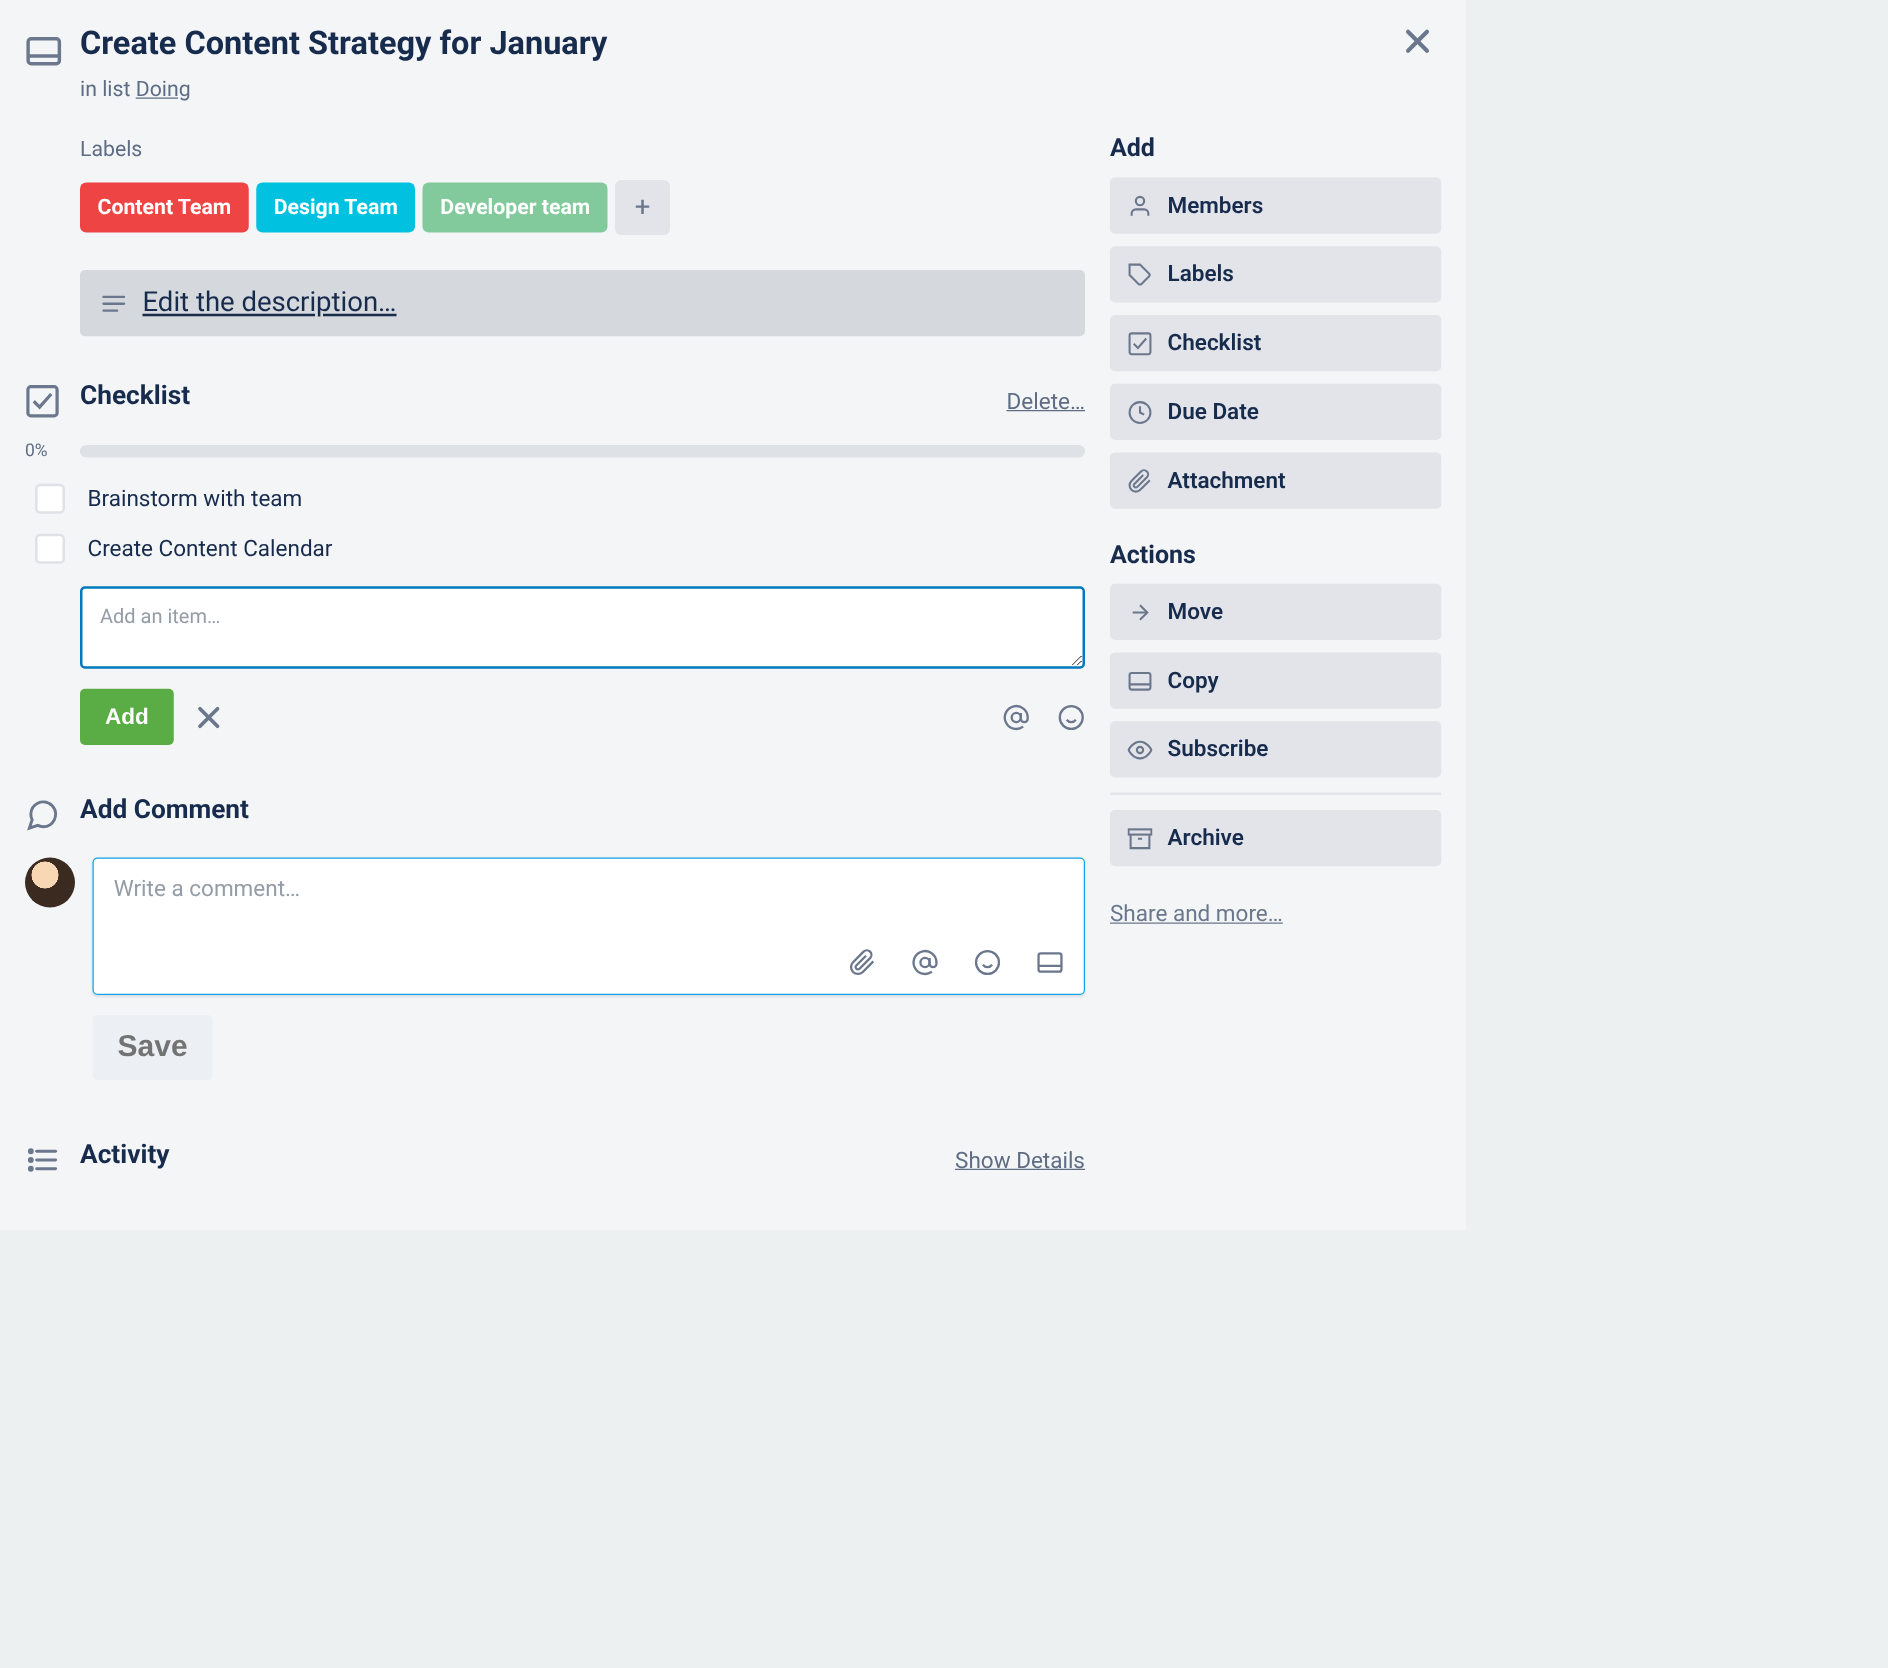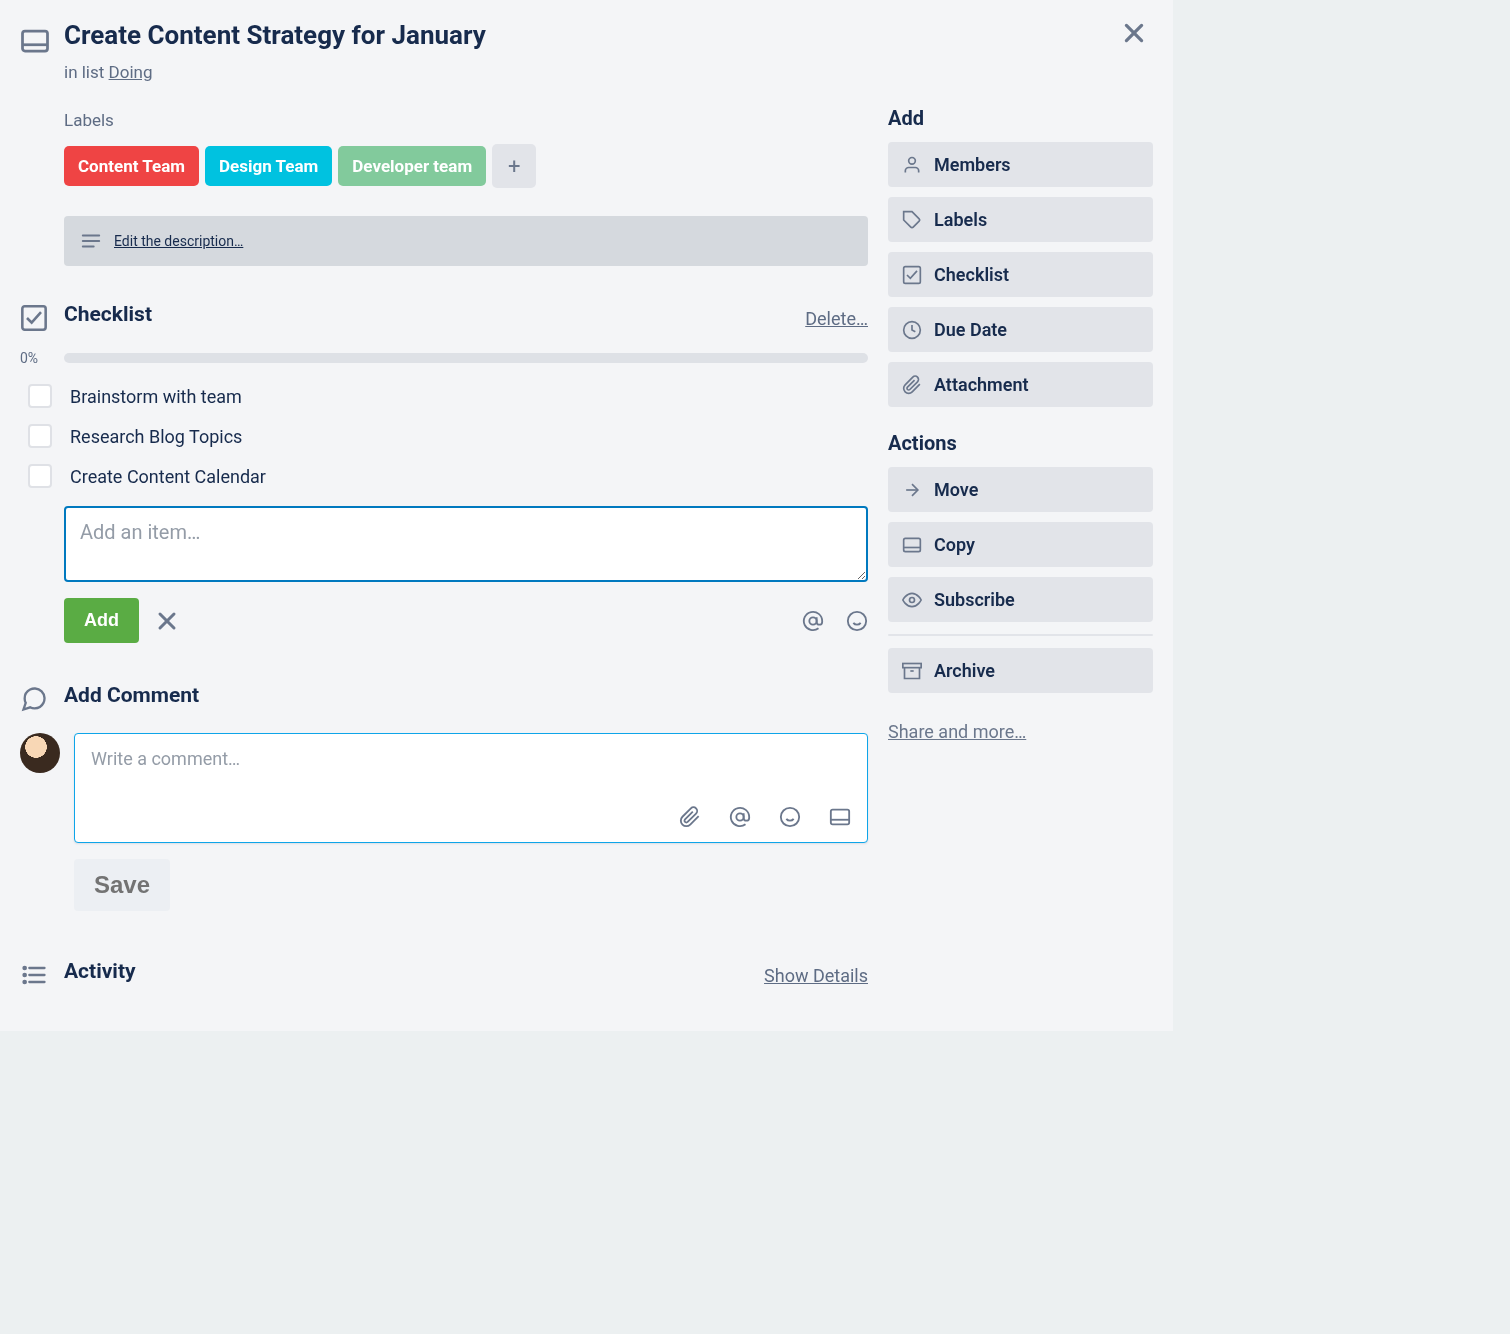--- a/index.html
+++ b/index.html
@@ -45,42 +45,42 @@
     .label-add { width: 44px; height: 44px; display:flex; align-items:center; justify-content:center; background:#e2e4e9; color:#6b778c; border-radius:5px; font-size:22px; font-weight:400;}
     .desc-box {
       margin-top: 28px;
       background: #d5d9de;
       border-radius: 4px;
       padding: 14px 16px;
       display: flex;
       align-items: center;
       gap: 12px;
       color: #172b4d;
-      font-size: 14px;
+      font-size: 22px;
     }
     .desc-box span { text-decoration: underline; color:#172b4d;}
     .section-title-row { display:flex; align-items:center; justify-content:space-between; margin-top: 36px;}
     .section-title { font-size: 21px; font-weight: 700; color:#172b4d;}
     .delete-link { font-size: 18px; text-decoration: underline; color:#5e6c84;}
     .progress-row { display:flex; align-items:center; gap:14px; margin-top:16px; }
     .progress-pct { font-size:14px; color:#5e6c84; width:30px; text-align:left;}
     .progress-bar { flex:1; height:10px; background:#dee1e6; border-radius:5px;}
     .checklist-items { margin-top:10px;}
     .check-item { display:flex; align-items:center; gap:18px; padding: 8px 0;}
     .check-box { width:24px; height:24px; border:2px solid #dfe1e6; border-radius:4px; background:#fff; margin-left:8px;}
     .check-label { font-size:18px; color:#172b4d;}
     .add-item-input {
       margin-top:10px;
       margin-left:44px;
       width: calc(100% - 44px);
       border: 2px solid #0079bf;
       border-radius:4px;
       background:#fff;
       padding: 12px 14px;
-      font-size:20px;
+      font-size:16px;
       font-family:inherit;
       color:#701a75;
       resize: both;
       min-height:54px;
     }
     .add-item-input::placeholder { color:#949ca7;}
     .add-item-actions { display:flex; align-items:center; gap:16px; margin-left:44px; margin-top:12px;}
     .btn-green { background:#5aac44; color:#fff; border:none; border-radius:4px; padding:12px 20px; font-size:18px; font-weight:600;}
     .x-icon { color:#6b778c; width:24px; height:24px;}
     .add-item-right { margin-left:auto; display:flex; gap:22px; color:#6b778c;}
@@ -163,24 +163,20 @@
       <div class="progress-bar"></div>
     </div>
 
     <div class="checklist-items">
       <div class="check-item">
         <div class="check-box"></div>
         <div class="check-label">Brainstorm with team</div>
       </div>
       <div class="check-item">
         <div class="check-box"></div>
-        <div class="check-label">Research Blog Topics</div>
-      </div>
-      <div class="check-item">
-        <div class="check-box"></div>
         <div class="check-label">Create Content Calendar</div>
       </div>
     </div>
 
     <textarea class="add-item-input" placeholder="Add an item…" style=""></textarea>
     <div class="add-item-actions">
       <button class="btn-green">Add</button>
       <div class="x-icon">
         <svg width="24" height="24" viewBox="0 0 24 24" fill="none" stroke="currentColor" stroke-width="3" stroke-linecap="round">
             <line x1="5" y1="5" x2="19" y2="19"></line>

